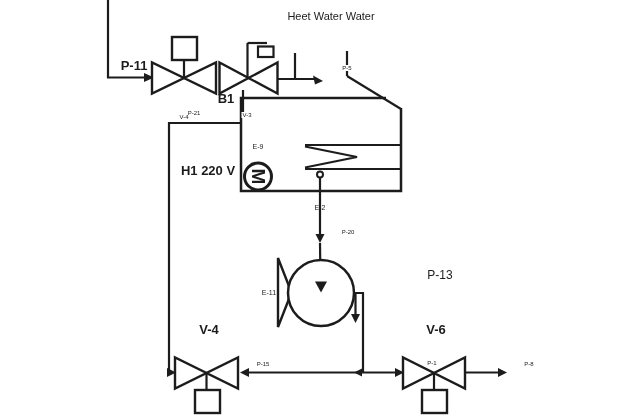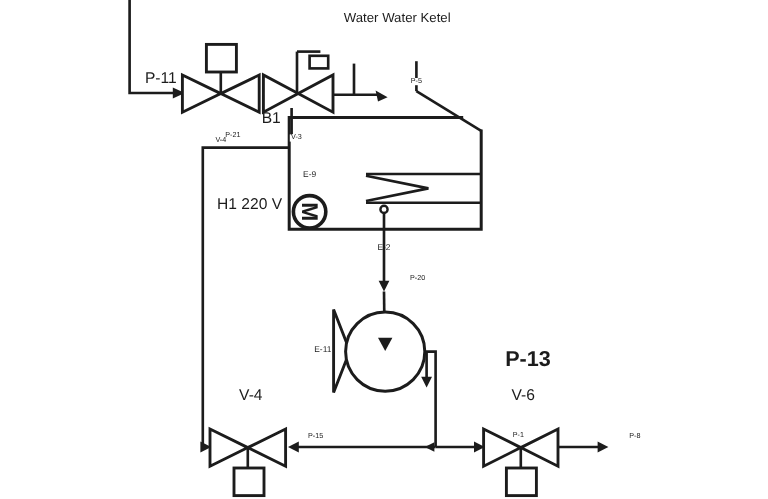--- a/index.html
+++ b/index.html
@@ -13,23 +13,23 @@
   #canvas svg{position:absolute;left:0;top:0;}
   .lbl{
     position:absolute;
     transform:translate(-50%,-50%);
     color:#1c1c1c;
     white-space:nowrap;
     line-height:1;
   }
   .lbl.tiny{font-size:6px;}
   .lbl.small{font-size:7px;}
-  .lbl.bold{font-size:13px;font-weight:normal;}
+  .lbl.bold{font-size:13px;font-weight:bold;}
   .lbl.title{font-size:11px;}
-  .lbl.big{font-size:18px;font-weight:bold;margin-top:24px;}
+  .lbl.big{font-size:12px;font-weight:normal;}
   .lbl.bg{background:#ffffff;padding:0 1px;}
 </style>
 </head>
 <body>
 
 <div id="canvas">
 
   <svg width="640" height="416" viewBox="0 0 640 416">
     <g stroke="#1c1c1c" fill="none" stroke-width="2.2">
 
@@ -130,21 +130,21 @@
       </g>
 
       <g>
         <line x1="465" y1="372.5" x2="499" y2="372.5"></line>
         <polygon points="507,372.5 498,368 498,377" fill="#1c1c1c" stroke="none"></polygon>
       </g>
 
     </g>
   </svg>
 
-  <div class="lbl title" style="left:331px;top:16px;">Water Water Ketel</div>
+  <div class="lbl title" style="left:331px;top:16px;">Heet Water Water</div>
 
   <div class="lbl bold" style="left:134px;top:65px;">P-11</div>
   <div class="lbl bold" style="left:226px;top:98px;">B1</div>
   <div class="lbl tiny" style="left:184px;top:117px;">V-4</div>
   <div class="lbl tiny" style="left:194px;top:113px;">P-21</div>
   <div class="lbl tiny bg" style="left:247px;top:115px;">V-3</div>
   <div class="lbl small" style="left:258px;top:146px;">E-9</div>
   <div class="lbl bold" style="left:208px;top:170px;">H1 220 V</div>
   <div class="lbl tiny bg" style="left:347px;top:68px;">P-5</div>
   <div class="lbl small" style="left:320px;top:207px;">E-2</div>

